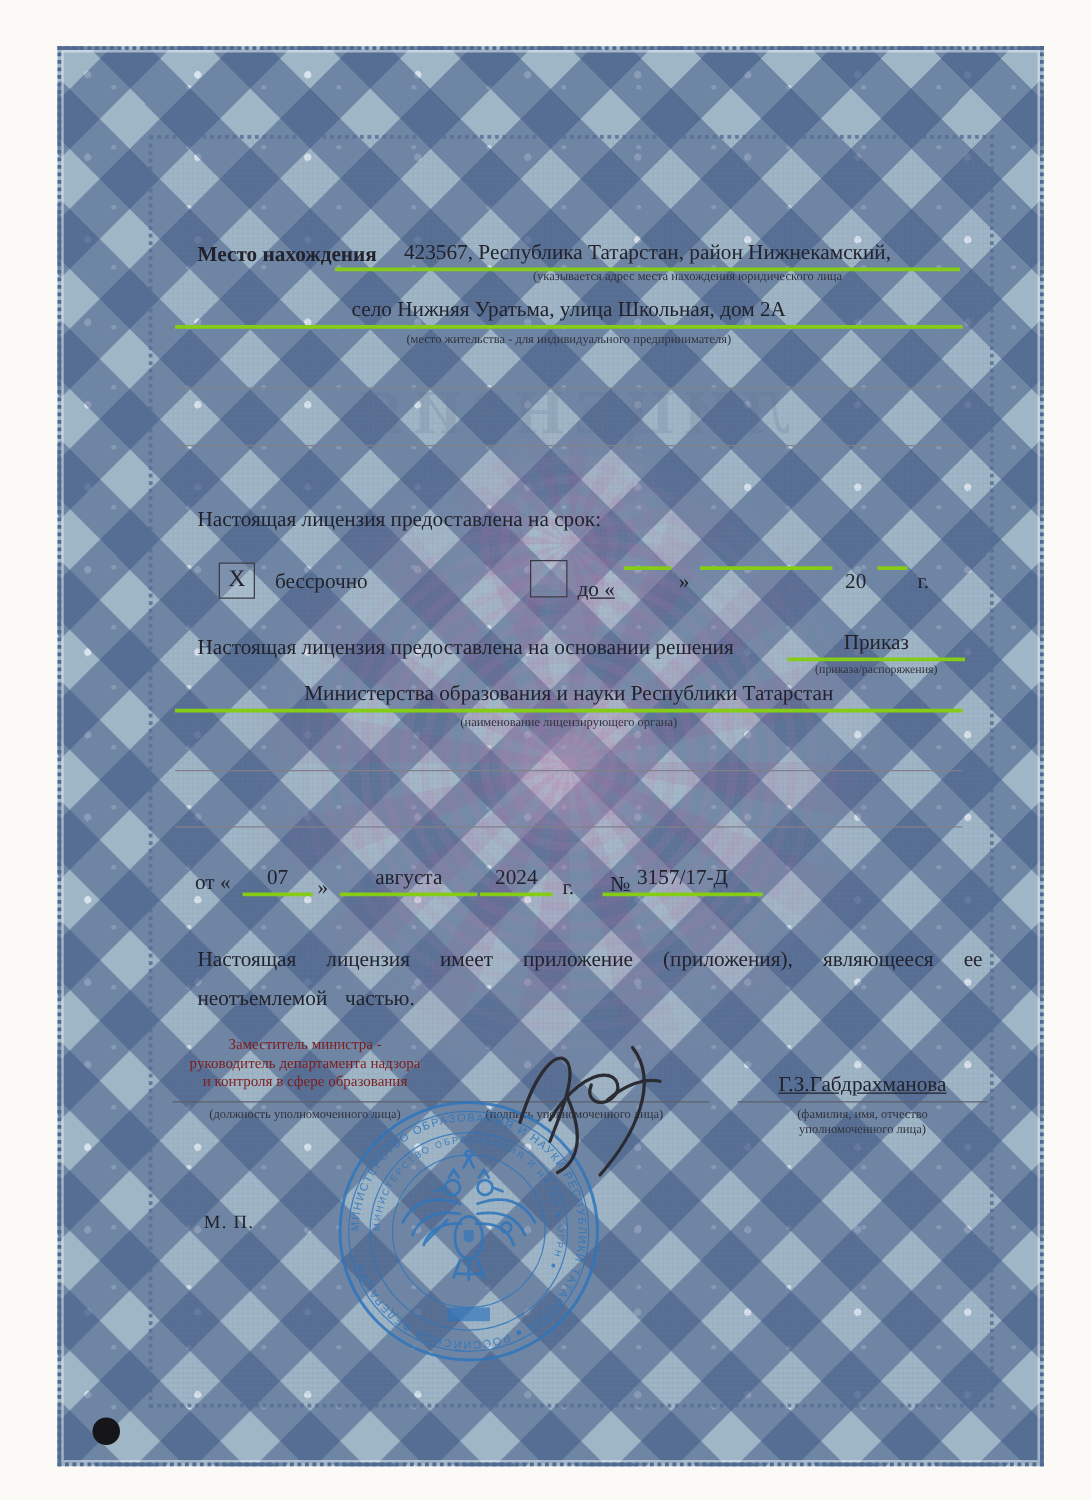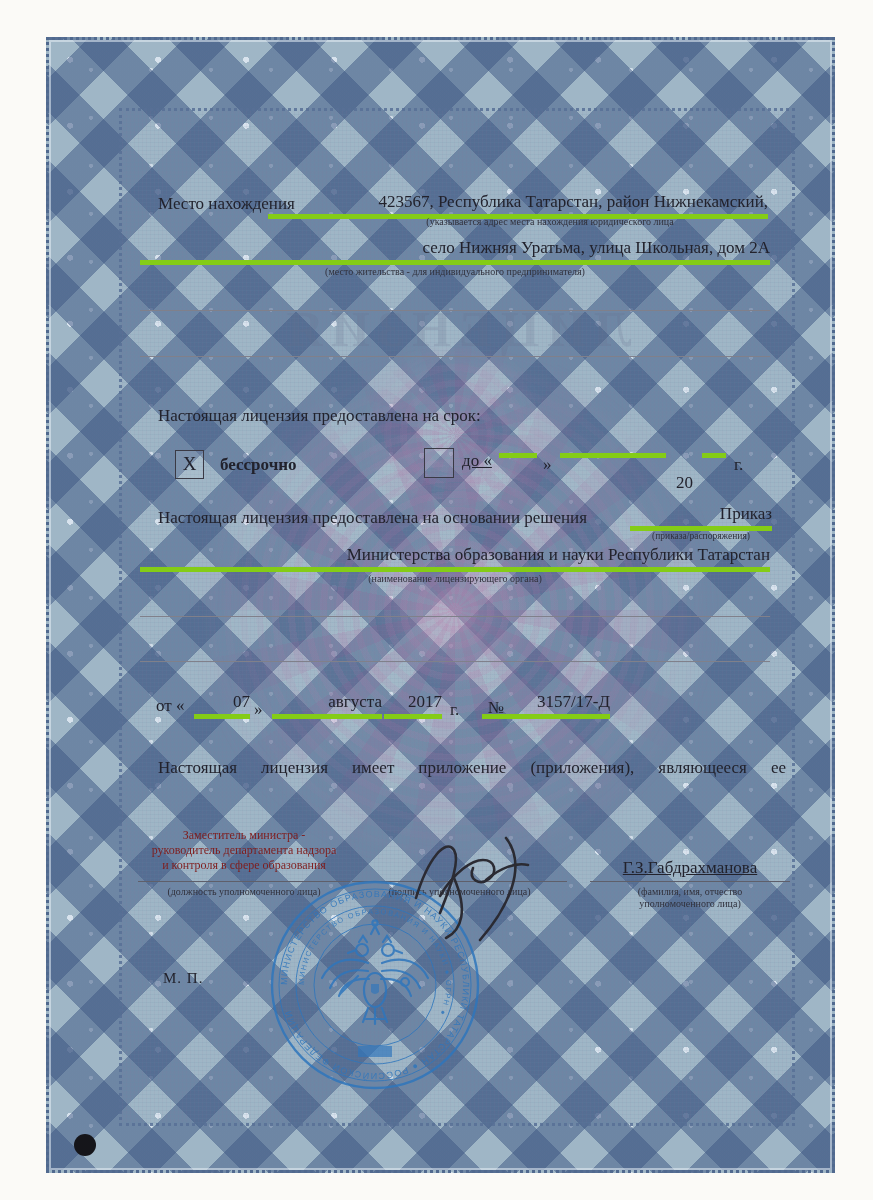--- a/index.html
+++ b/index.html
@@ -57,21 +57,21 @@
   .watermark{
     position:absolute;left:225px;top:300px;width:460px;text-align:center;
     font-size:50px;font-weight:bold;letter-spacing:8px;
     color:rgba(100,112,138,0.20);
     transform:scaleX(-1);
     pointer-events:none;user-select:none;
   }
   
   .t{position:absolute;font-size:17px;line-height:24px;white-space:nowrap;}
   .cap{position:absolute;font-size:10px;line-height:12px;color:#31313c;text-align:center;}
-  .fill{position:absolute;border-bottom:5px solid #84cc16;text-align:right;font-size:17px;line-height:24px;}
+  .fill{position:absolute;border-bottom:3px solid #84cc16;text-align:center;font-size:17px;line-height:24px;}
   .blank{position:absolute;border-bottom:1px solid #80808a;height:26px;}
   .rule{position:absolute;border-top:1px solid #5f5f6a;height:0;}
   .checkbox{
     position:absolute;border:1.5px solid #3a3a45;background:rgba(255,255,255,0.10);
     text-align:center;font-size:19px;line-height:26px;
   }
   .prelines{white-space:pre-line;}
   .seal-svg{position:absolute;left:266px;top:876px;opacity:.85;}
   .sign-svg{position:absolute;left:388px;top:818px;}
   .punch-hole{position:absolute;left:74px;top:1134px;width:22px;height:22px;border-radius:50%;background:#15151a;}
@@ -89,63 +89,64 @@
 
   <div class="frame"></div>
   <div class="paper"></div>
 
   <div class="rosette big"></div>
   <div class="rosette small"></div>
   <div class="rosette-core"></div>
 
   <div class="watermark">ЛИЦЕНЗИЯ</div>
 
-  <div class="t" style="left:158px;top:192px;">Место нахождения</div>
+  <div class="t" style="left:158px;top:192px;font-weight:bold;">Место нахождения</div>
   <div class="fill" style="left:268px;top:190px;width:500px;">423567, Республика Татарстан, район Нижнекамский,</div>
   <div class="cap" style="left:330px;top:216px;width:440px;">(указывается адрес места нахождения юридического лица</div>
   <div class="fill" style="left:140px;top:236px;width:630px;">село Нижняя Уратьма, улица Школьная, дом 2А</div>
   <div class="cap" style="left:200px;top:266px;width:510px;">(место жительства - для индивидуального предпринимателя)</div>
 
   <div class="blank" style="left:140px;top:284px;width:630px;"></div>
   <div class="blank" style="left:140px;top:330px;width:630px;"></div>
 
   <div class="t" style="left:158px;top:404px;">Настоящая лицензия предоставлена на срок:</div>
   <div class="checkbox" style="left:175px;top:450px;width:27px;height:27px;">
     <span>X</span>
   </div>
-  <div class="t" style="left:220px;top:453px;font-weight:bold;">бессрочно</div>
+  <div class="t" style="left:220px;top:453px;">бессрочно</div>
   <div class="checkbox" style="left:424px;top:448px;width:28px;height:28px;"></div>
-  <div class="t" style="left:462px;top:449px;text-decoration:underline;">до «</div>
+  <div class="t" style="left:462px;top:460px;text-decoration:underline;">до «</div>
   <div class="fill" style="left:499px;top:453px;width:38px;"></div>
   <div class="t" style="left:543px;top:453px;">»</div>
   <div class="fill" style="left:560px;top:453px;width:106px;"></div>
-  <div class="t" style="left:676px;top:453px;margin-top:18px;">20</div>
+  <div class="t" style="left:676px;top:453px;">20</div>
   <div class="fill" style="left:702px;top:453px;width:24px;"></div>
   <div class="t" style="left:734px;top:453px;">г.</div>
 
   <div class="t" style="left:158px;top:506px;">Настоящая лицензия предоставлена на основании решения</div>
   <div class="fill" style="left:630px;top:502px;width:142px;">Приказ</div>
   <div class="cap" style="left:630px;top:530px;width:142px;font-size:9.5px;">(приказа/распоряжения)</div>
   <div class="fill" style="left:140px;top:543px;width:630px;">Министерства образования и науки Республики Татарстан</div>
   <div class="cap" style="left:245px;top:573px;width:420px;">(наименование лицензирующего органа)</div>
 
   <div class="blank" style="left:140px;top:590px;width:630px;"></div>
   <div class="blank" style="left:140px;top:635px;width:630px;"></div>
 
   <div class="t" style="left:156px;top:694px;">от «</div>
   <div class="fill" style="left:194px;top:690px;width:56px;">07</div>
   <div class="t" style="left:254px;top:698px;">»</div>
   <div class="fill" style="left:272px;top:690px;width:110px;">августа</div>
-  <div class="fill" style="left:384px;top:690px;width:58px;">2017</div>
+  <div class="fill" style="left:384px;top:690px;width:58px;">2024</div>
   <div class="t" style="left:450px;top:698px;">г.</div>
   <div class="t" style="left:488px;top:696px;">№</div>
   <div class="fill" style="left:482px;top:690px;width:128px;">3157/17-Д</div>
 
   <div class="appendix">
     <div class="l1">Настоящая лицензия имеет приложение (приложения), являющееся ее</div>
+    <div class="l2">неотъемлемой частью.</div>
   </div>
 
   <div class="cap prelines" style="left:138px;top:828px;width:212px;font-size:12px;line-height:15px;color:#7f1d1d;">Заместитель министра -
 руководитель департамента надзора
 и контроля в сфере образования</div>
   <div class="rule" style="left:138px;top:881px;width:212px;"></div>
   <div class="cap" style="left:138px;top:886px;width:212px;">(должность уполномоченного лица)</div>
 
   <div class="rule" style="left:352px;top:881px;width:215px;"></div>
   <div class="cap" style="left:352px;top:886px;width:215px;">(подпись уполномоченного лица)</div>

